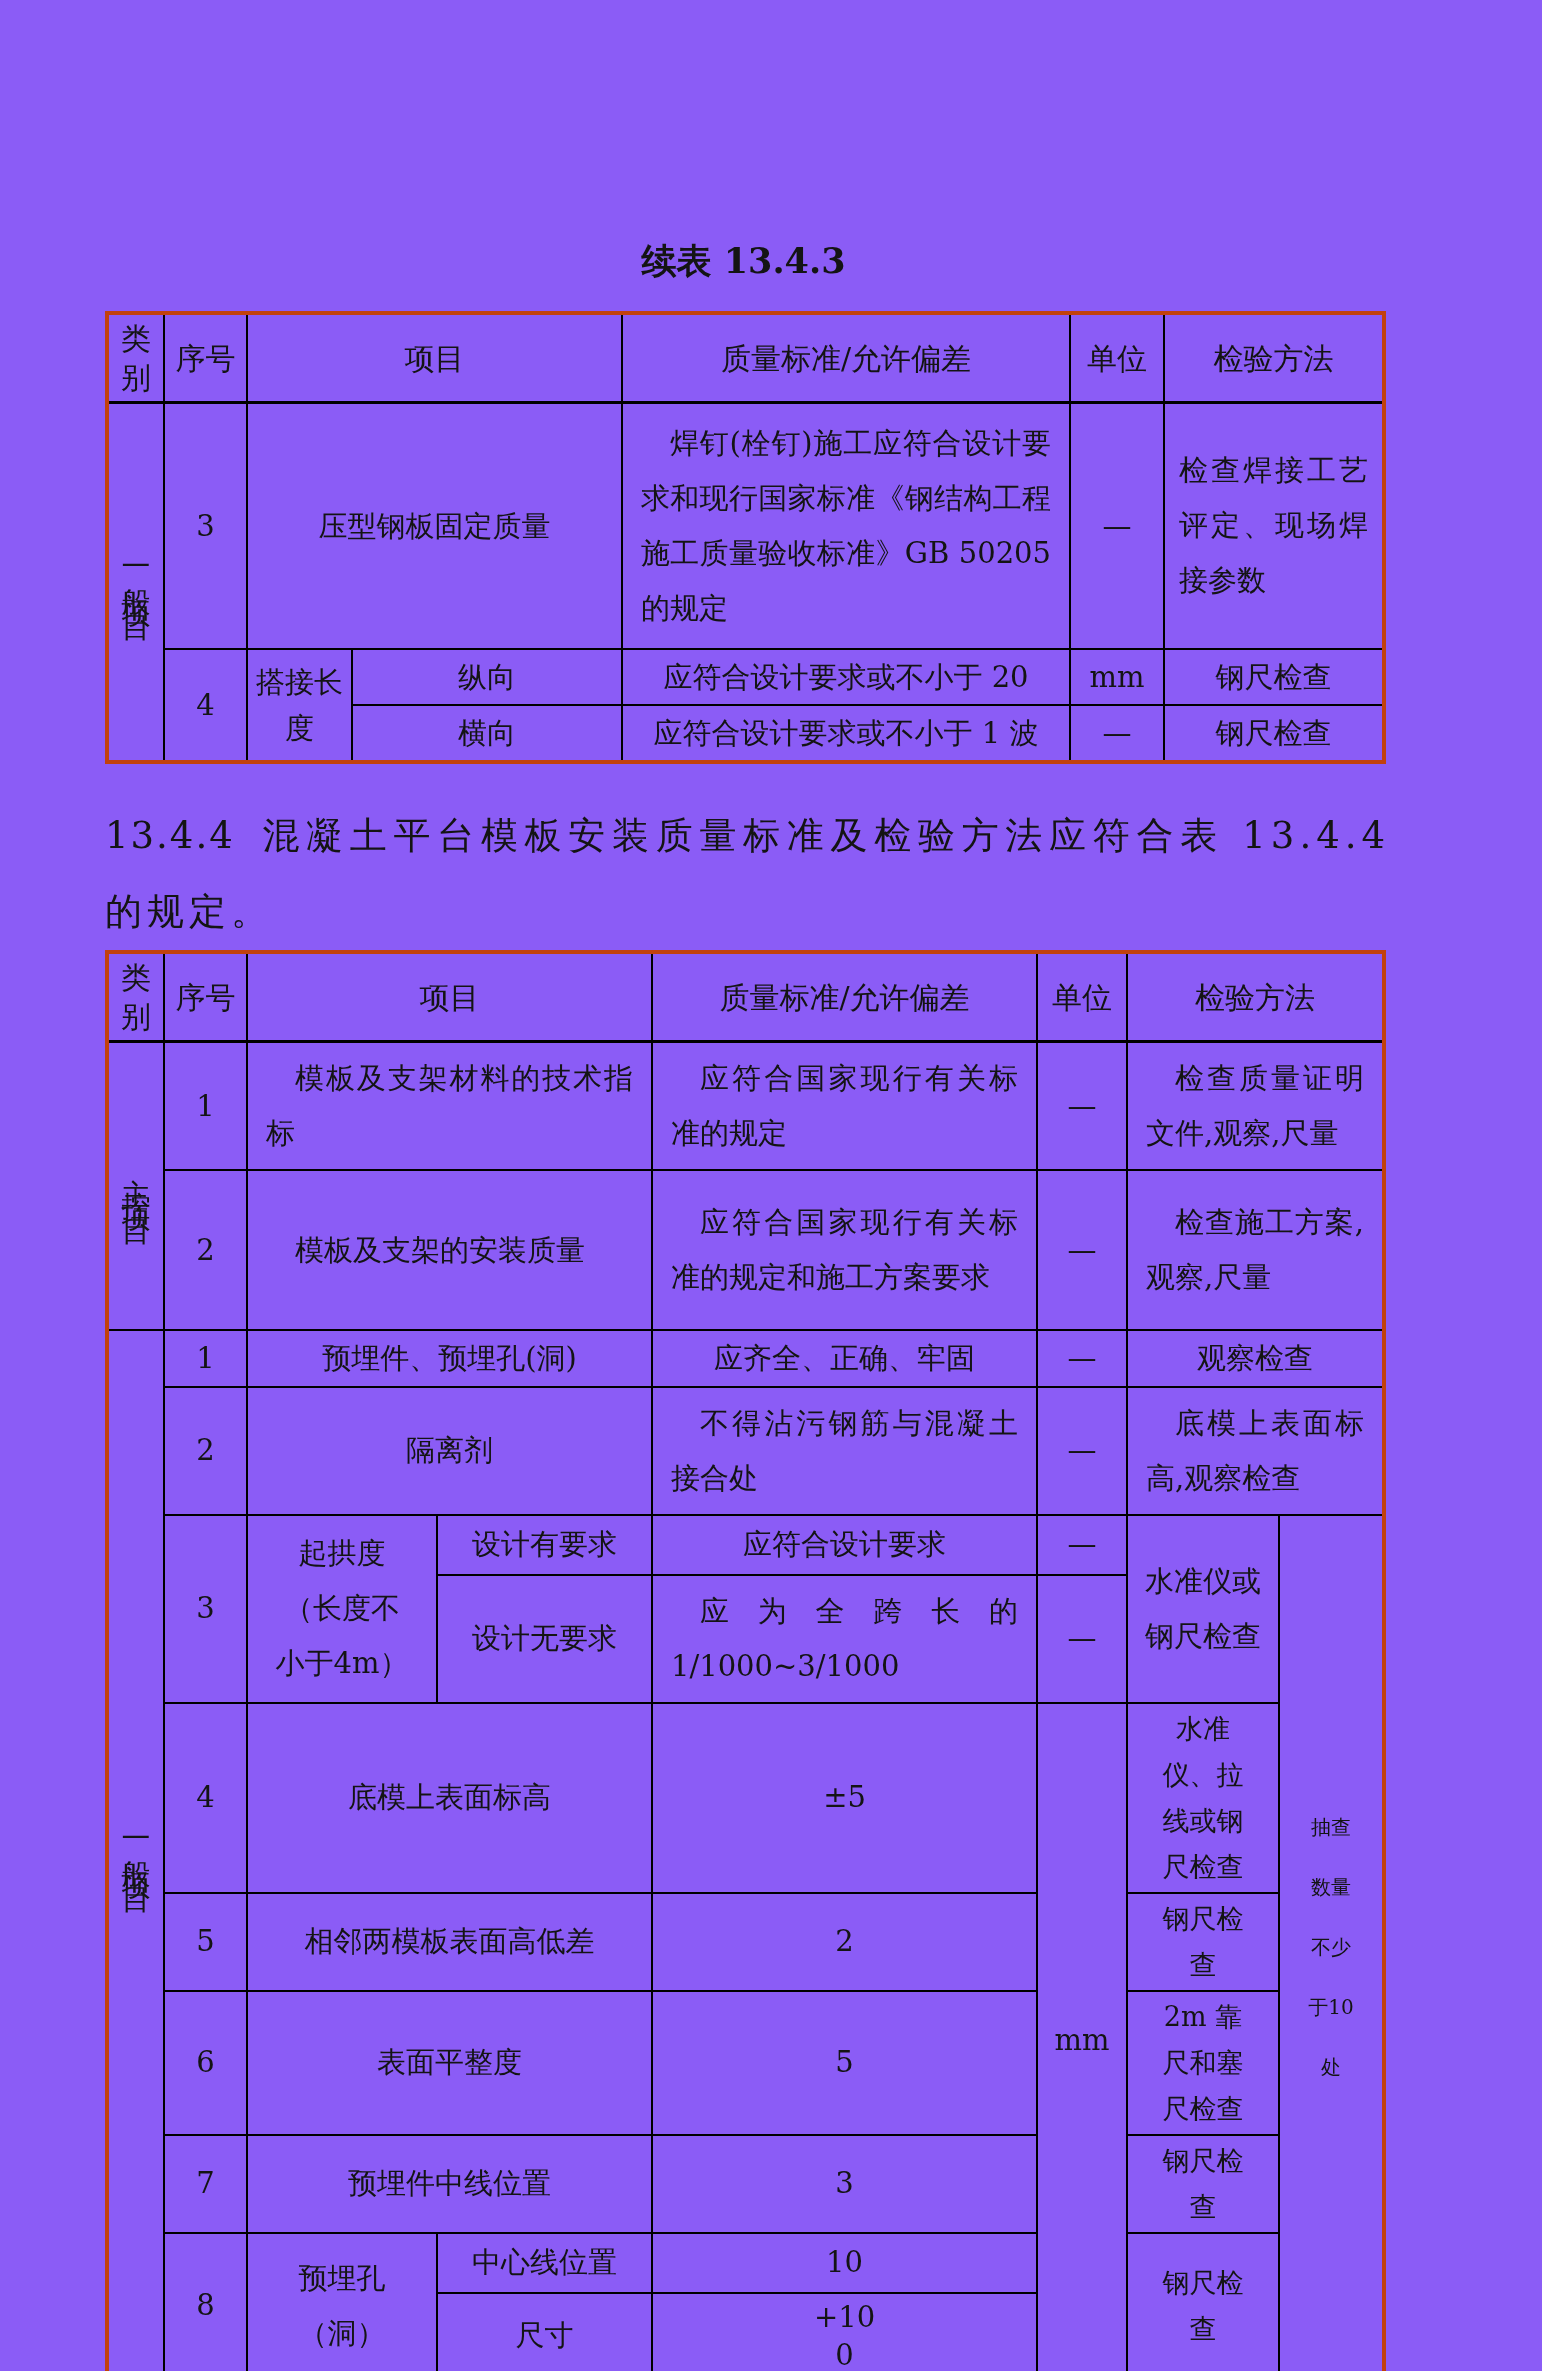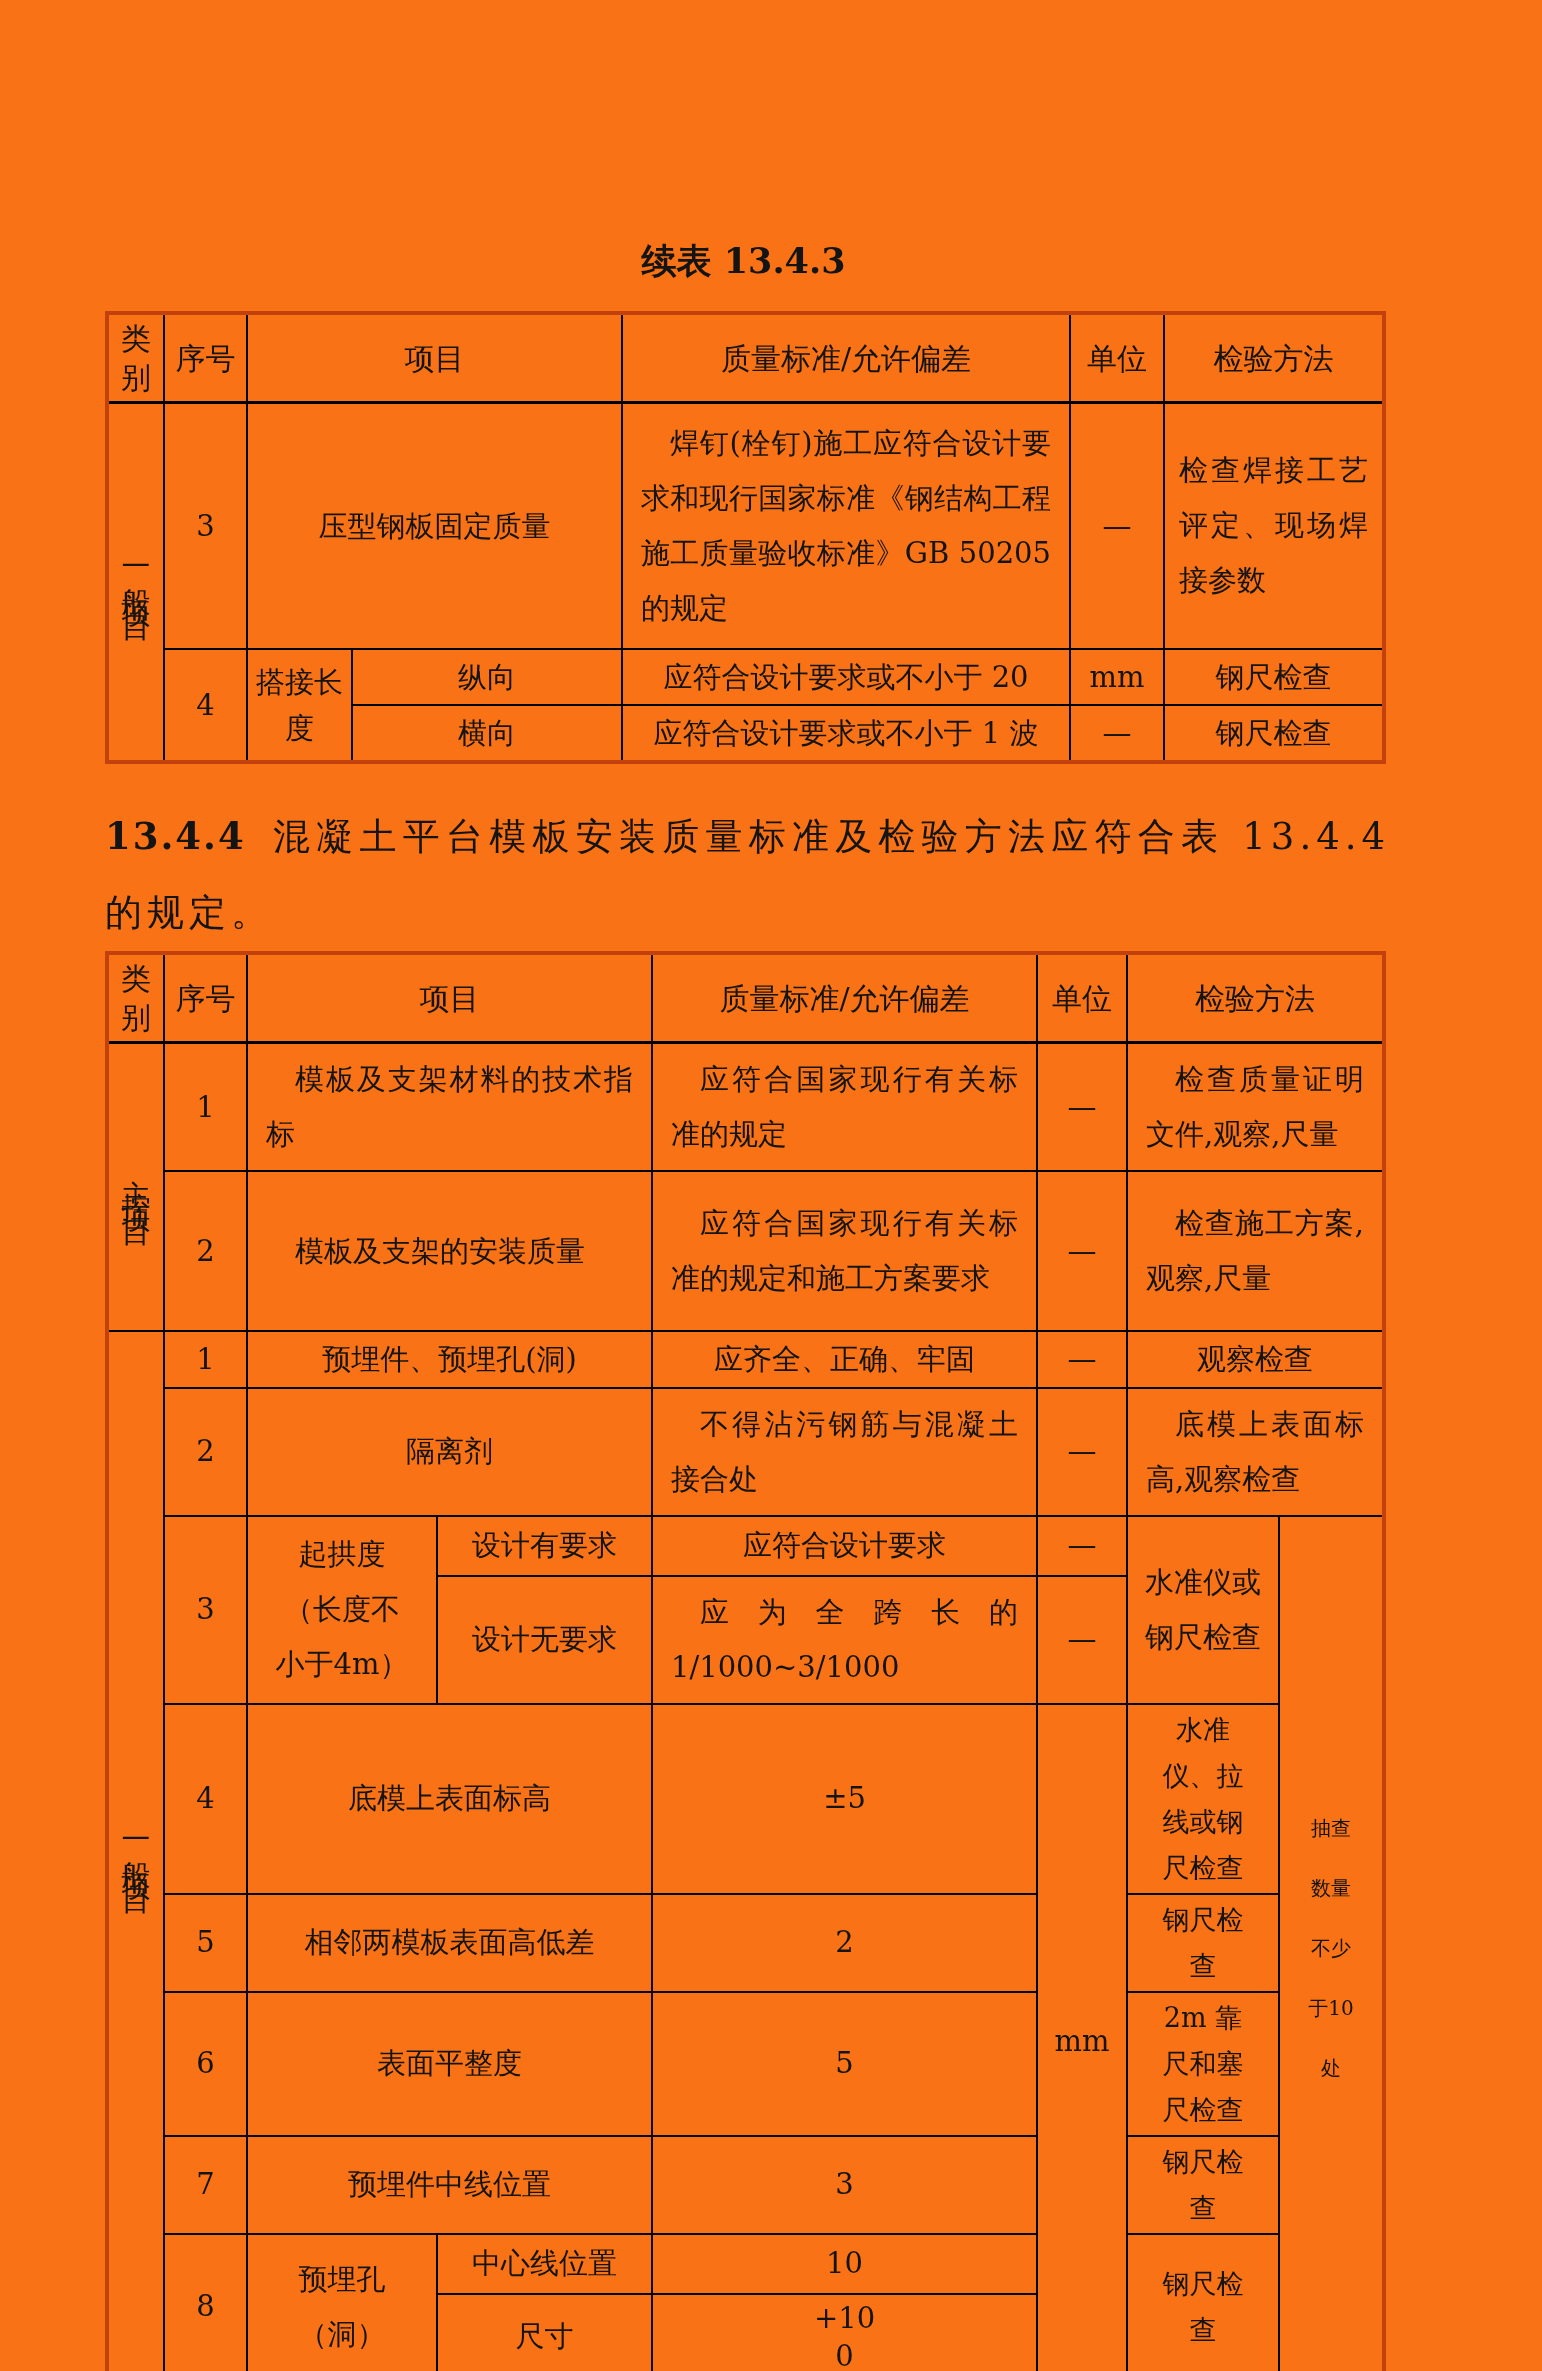--- a/index.html
+++ b/index.html
@@ -1,37 +1,37 @@
 <!DOCTYPE html>
 <html><head>
 <meta charset="utf-8">
 <style>
   html,body{margin:0;padding:0;background:#e8e8e8;}
-  .page{position:relative;width:1542px;height:2371px;background:#f97316;
+  .page{position:relative;width:1542px;height:2371px;background:#8b5cf6;
         box-sizing:border-box;padding:238px 160px 0 105px;
         font-family:"DejaVu Serif","Liberation Serif",serif;color:#141414;}
   .tbl-caption{width:1277px;text-align:center;font-weight:bold;font-size:35px;margin:0 0 26px 0;}
   .tbl-caption.small{font-size:32px;margin:24px 0 30px 0;letter-spacing:2px;}
   table{border-collapse:collapse;table-layout:fixed;width:1277px;
         border:4px solid #c2410c;}
   td,th{border:2px solid #000;font-size:29px;font-weight:normal;
         color:#141414;box-sizing:border-box;overflow:hidden;vertical-align:middle;}
   thead th{font-size:30px;border-bottom:3px solid #000;text-align:center;line-height:1.3;padding:4px 2px;}
   .c{text-align:center;padding:4px 8px;line-height:1.6;}
   .j{text-align:justify;text-justify:inter-ideograph;text-indent:1em;
      padding:8px 18px;line-height:55px;}
   .j0{text-align:justify;text-justify:inter-ideograph;padding:8px 14px;line-height:55px;}
   .pre{white-space:pre-line;text-align:center;line-height:55px;padding:4px 4px;}
   .m{font-size:27px;text-align:center;line-height:46px;padding:2px 25px;}
   .vcell{text-align:center;}
   .vcell span{writing-mode:vertical-rl;text-orientation:upright;letter-spacing:14px;line-height:1;}
   .samp{white-space:pre-line;text-align:center;line-height:60px;font-size:20px;}
   .clause{width:1285px;font-size:37px;line-height:76px;text-align:justify;
           text-justify:inter-ideograph;letter-spacing:5px;margin:34px 0 0 0;}
-  .clause .num{font-weight:bold;margin-right:26px;letter-spacing:2px;}
+  .clause .num{font-weight:normal;margin-right:26px;letter-spacing:2px;}
 </style>
 </head>
 <body>
 
 <div class="page">
 
   <div class="tbl-caption">续表 13.4.3</div>
 
   <table>
     <colgroup>

